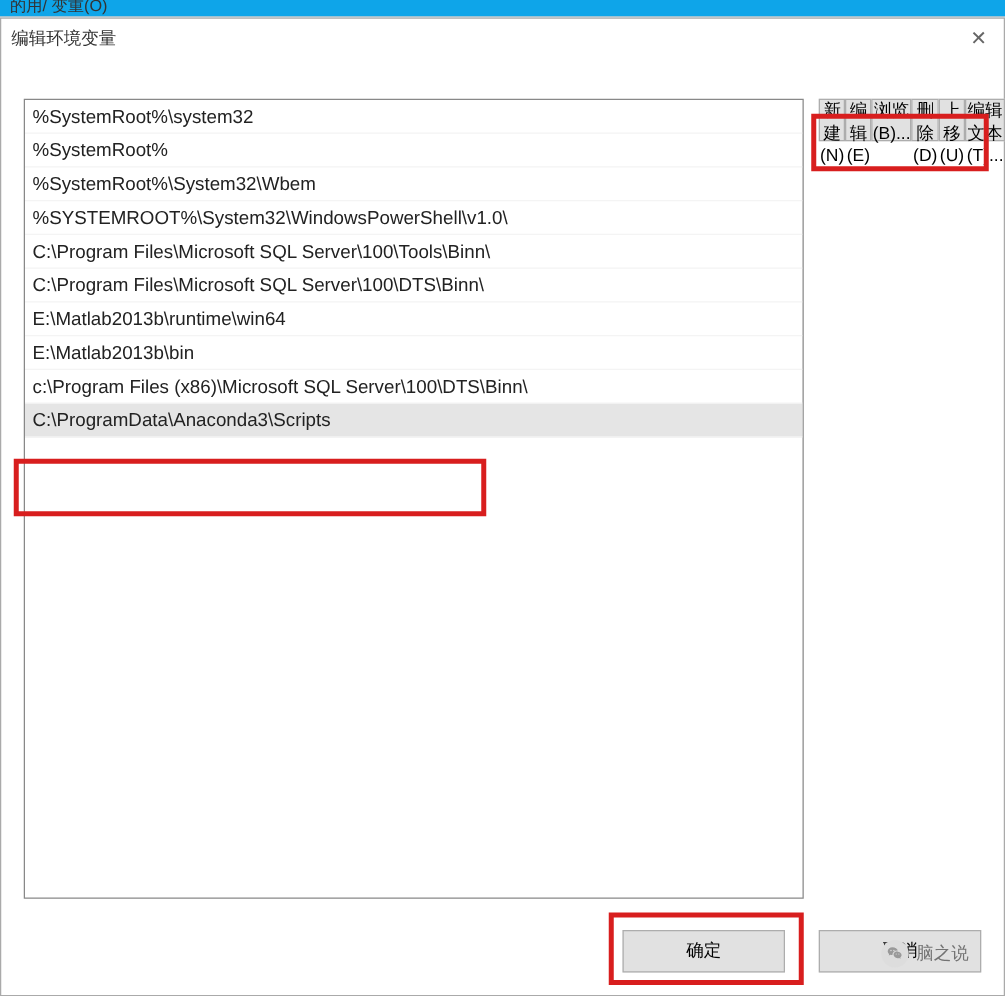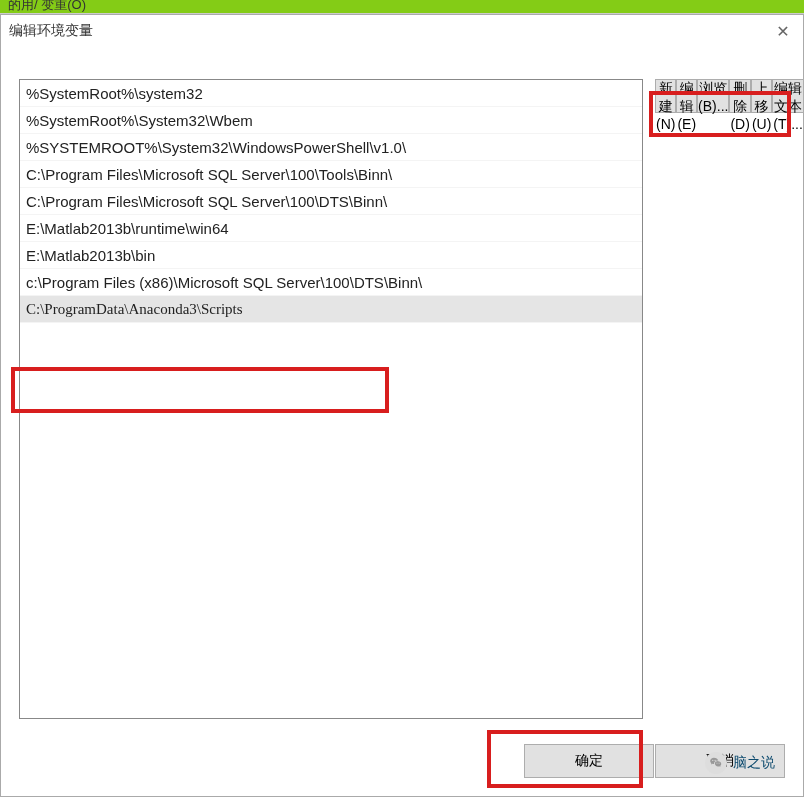--- a/index.html
+++ b/index.html
@@ -10,21 +10,21 @@
     body {
       font-family: "Microsoft YaHei", "Segoe UI", Tahoma, sans-serif;
       font-size: 14px;
       background: #f0f0f0;
       width: 804px;
       height: 797px;
       overflow: hidden;
     }
     .top-fragment {
       height: 14px;
-      background: #84cc16;
+      background: #0ea5e9;
       border-bottom: 1px solid #ccc;
       color: #333;
       font-size: 13px;
       padding-left: 8px;
       line-height: 10px;
       overflow: hidden;
     }
     .dialog {
       background: #fff;
       border: 1px solid #aaa;
@@ -78,21 +78,20 @@
       line-height: 27px;
       padding: 0 6px;
       font-size: 15px;
       color: #222;
       border-bottom: 1px solid #f4f4f4;
       white-space: nowrap;
       overflow: hidden;
     }
     .list-item.selected {
       background: #e5e5e5;
-      font-family: Liberation Serif, serif;
     }
     .button-col {
       width: 130px;
       display: flex;
       flex-direction: row;
     }
     .win-btn {
       height: 34px;
       background: #e1e1e1;
       border: 1px solid #adadad;
@@ -101,21 +100,21 @@
       cursor: pointer;
       margin-bottom: 12px;
     }
     .spacer-sm { height: 18px; }
     .spacer-lg { height: 50px; }
     .bottom-row {
       position: absolute;
       bottom: 18px;
       right: 18px;
       display: flex;
-      gap: 1px;
+      gap: 27px;
     }
     .bottom-row .win-btn {
       width: 130px;
       margin-bottom: 0;
     }
     
     .redbox {
       position: absolute;
       border: 4px solid #d81e1e;
       pointer-events: none;
@@ -124,21 +123,21 @@
     .redbox-path { top: 352px; left: 10px; width: 378px; height: 46px; }
     .redbox-ok { bottom: 8px; left: 486px; width: 156px; height: 58px; }
     
     .watermark {
       position: absolute;
       bottom: 22px;
       right: 28px;
       display: flex;
       align-items: center;
       gap: 6px;
-      color: #0c4a6e;
+      color: #737373;
       font-size: 14px;
       pointer-events: none;
     }
     .watermark-icon {
       width: 22px;
       height: 22px;
       border-radius: 50%;
       background: #ddd;
       display: flex;
       align-items: center;
@@ -156,20 +155,21 @@
 
   <div class="title-bar">
     <span>编辑环境变量</span>
     <div class="close-btn">✕</div>
   </div>
 
   <div class="content-area">
     <div class="main-row">
       <div class="list-box" id="path-list">
           <div class="list-item">%SystemRoot%\system32</div>
+          <div class="list-item">%SystemRoot%</div>
           <div class="list-item">%SystemRoot%\System32\Wbem</div>
           <div class="list-item">%SYSTEMROOT%\System32\WindowsPowerShell\v1.0\</div>
           <div class="list-item">C:\Program Files\Microsoft SQL Server\100\Tools\Binn\</div>
           <div class="list-item">C:\Program Files\Microsoft SQL Server\100\DTS\Binn\</div>
           <div class="list-item">E:\Matlab2013b\runtime\win64</div>
           <div class="list-item">E:\Matlab2013b\bin</div>
           <div class="list-item">c:\Program Files (x86)\Microsoft SQL Server\100\DTS\Binn\</div>
           <div class="list-item selected">C:\ProgramData\Anaconda3\Scripts</div>
         </div>
 

